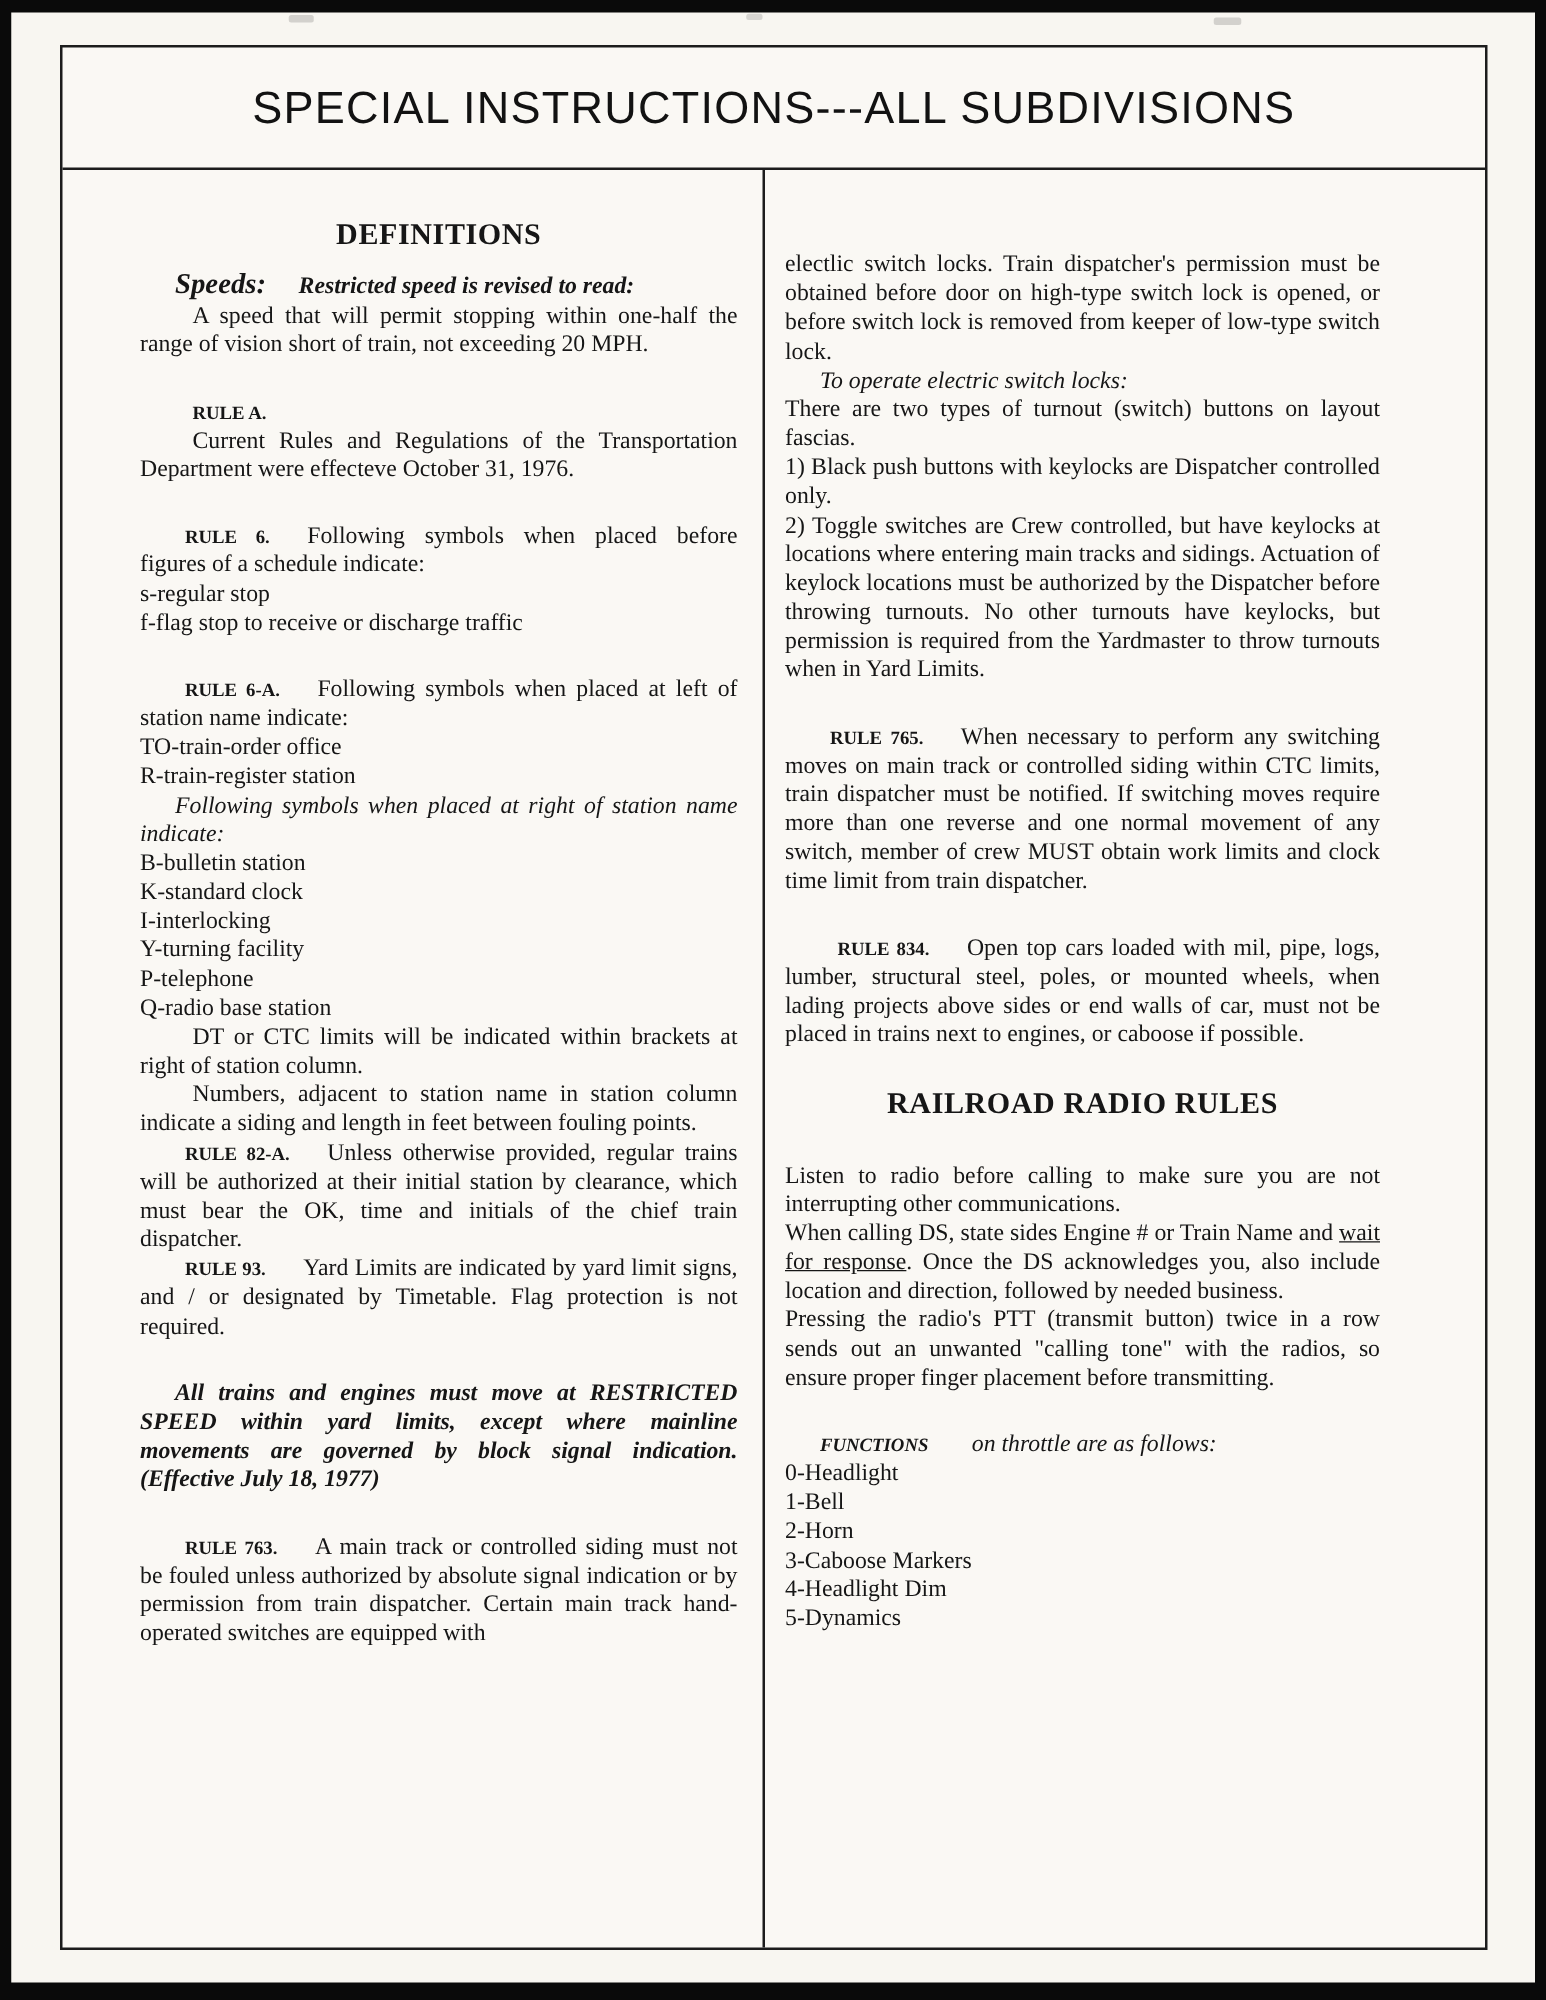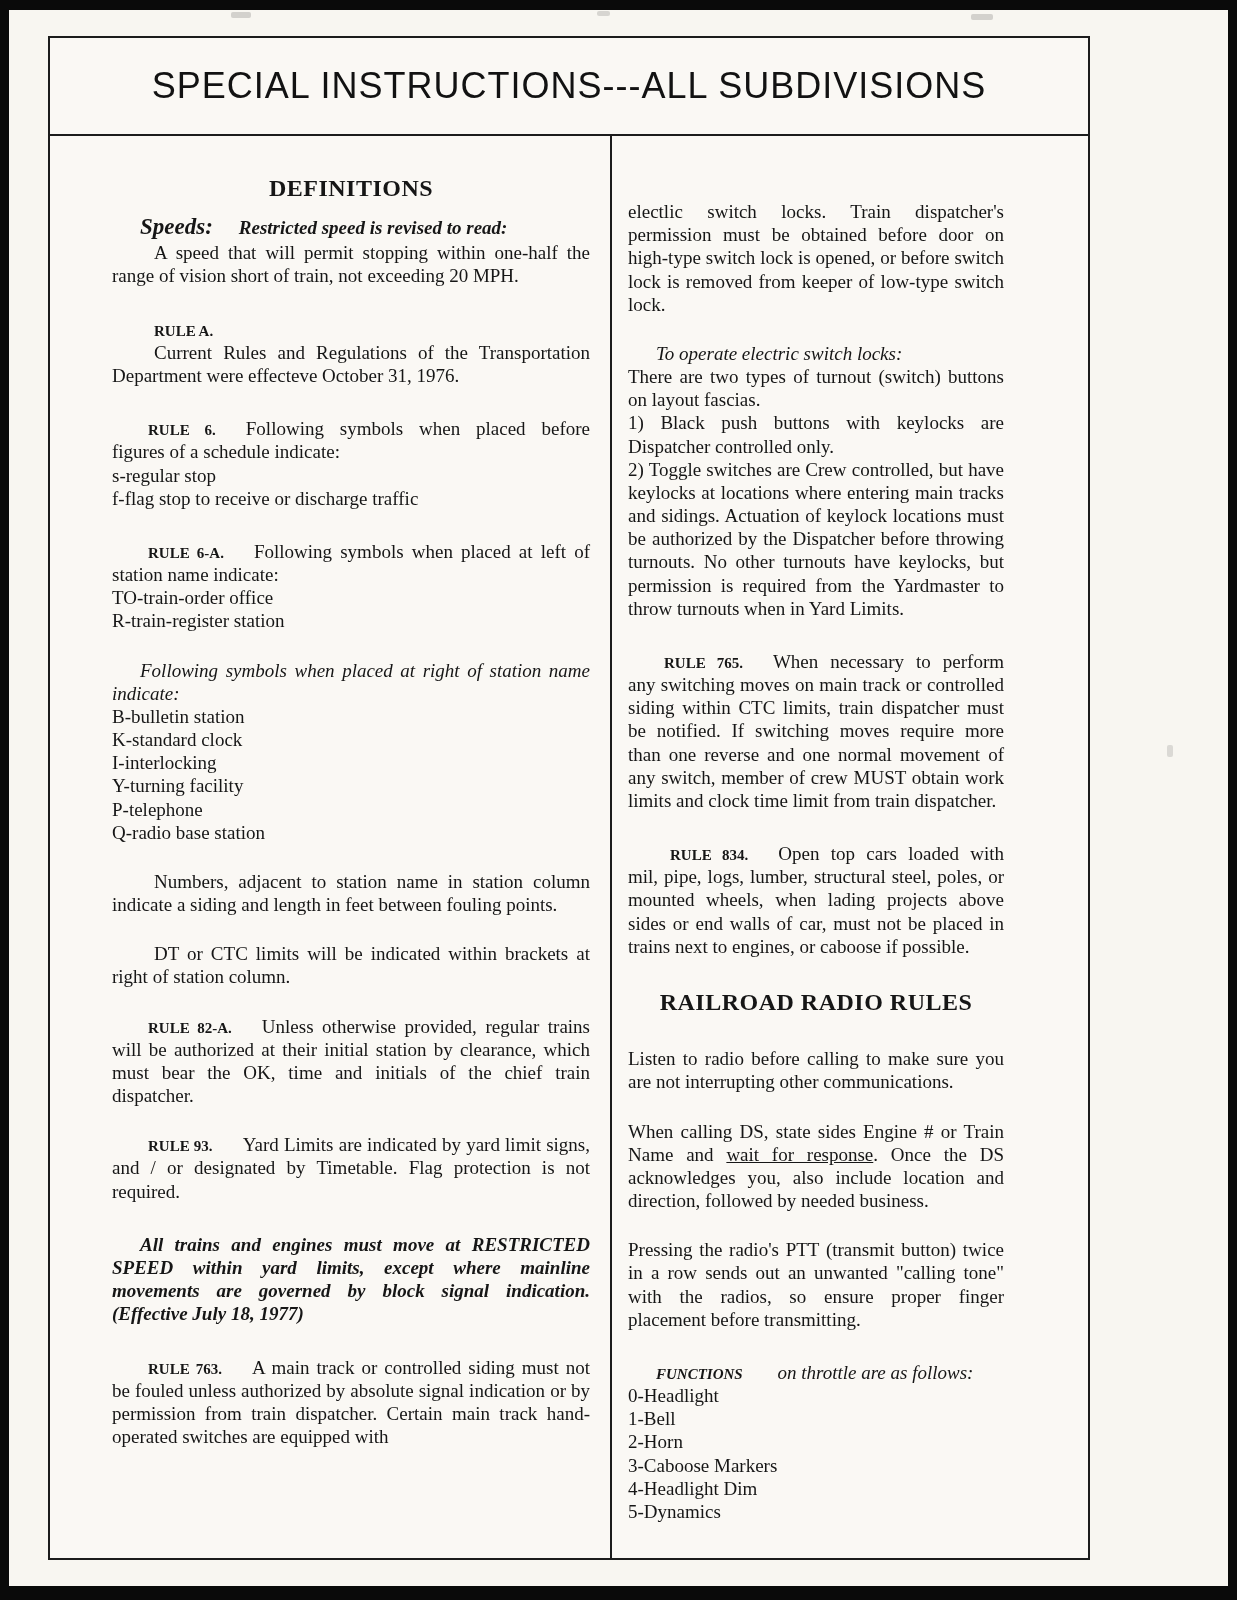--- a/index.html
+++ b/index.html
@@ -13,21 +13,21 @@
     border-style:solid; border-color:#0a0a0a;
     border-width:10px 9px 14px 9px;
     overflow:hidden;
     font-family:"Liberation Serif", serif;
     color:#161616;
   }
 
   .sheet {
     position:absolute;
     left:39px; top:26px;
-    width:1042px; height:1524px;
+    width:1142px; height:1524px;
     border:2px solid #1c1c1c;
     display:flex; flex-direction:column;
     background:#faf8f4;
   }
 
   .title-band {
     height:98px;
     border-bottom:2px solid #1c1c1c;
     display:flex; align-items:center; justify-content:center;
   }
@@ -49,21 +49,21 @@
   .center-head { text-align:center; font-weight:bold; font-size:24px; letter-spacing:0.5px; }
 
   .rule-label { font-weight:bold; font-size:15px; margin-right:30px; }
   .big-label  { font-weight:bold; font-size:23px; margin-right:26px; }
   .bold-intro { font-weight:bold; }
   .bold-par   { font-weight:bold; }
   .u { text-decoration:underline; }
 
   
   .mt-sm { margin-top:10px; }
-  .mt    { margin-top:26px; }
+  .mt    { }
   .mt-lg { margin-top:30px; }
   .ind-sm { text-indent:28px;font-style:italic; }
   .ind    { text-indent:36px; }
   .ind-lg { text-indent:42px; }
 
   
   .smudge { position:absolute; background:rgba(40,40,40,0.35); border-radius:2px; }
   .s1 { left:222px; top:2px;  width:20px; height:6px; opacity:.5; }
   .s2 { left:588px; top:1px;  width:13px; height:5px; opacity:.45; }
   .s3 { left:962px; top:4px;  width:22px; height:6px; opacity:.5; }
@@ -115,23 +115,23 @@
         <div class="plain">R-train-register station</div>
 
         <div class="p mt ind-sm">Following symbols when placed at right of station name indicate:</div>
         <div class="plain">B-bulletin station</div>
         <div class="plain">K-standard clock</div>
         <div class="plain">I-interlocking</div>
         <div class="plain">Y-turning facility</div>
         <div class="plain">P-telephone</div>
         <div class="plain">Q-radio base station</div>
 
+        <div class="p mt ind-lg">DT or CTC limits will be indicated within brackets at right of station column.</div>
+
         <div class="p mt ind-lg">Numbers, adjacent to station name in station column indicate a siding and length in feet between fouling points.</div>
-
-        <div class="p mt ind-lg">DT or CTC limits will be indicated within brackets at right of station column.</div>
 
         <div class="p mt ind">
           <span class="rule-label">RULE 82-A.</span><span>Unless otherwise provided, regular trains will be authorized at their initial station by clearance, which must bear the OK, time and initials of the chief train dispatcher.</span>
         </div>
 
         <div class="p mt ind">
           <span class="rule-label">RULE 93.</span><span>Yard Limits are indicated by yard limit signs, and / or designated by Timetable.  Flag protection is not required.</span>
         </div>
 
         <div class="p mt-lg ind-sm bold-par">All trains and engines must move at RESTRICTED SPEED within yard limits, except where mainline movements are governed by block signal indication. (Effective July 18, 1977)</div>

